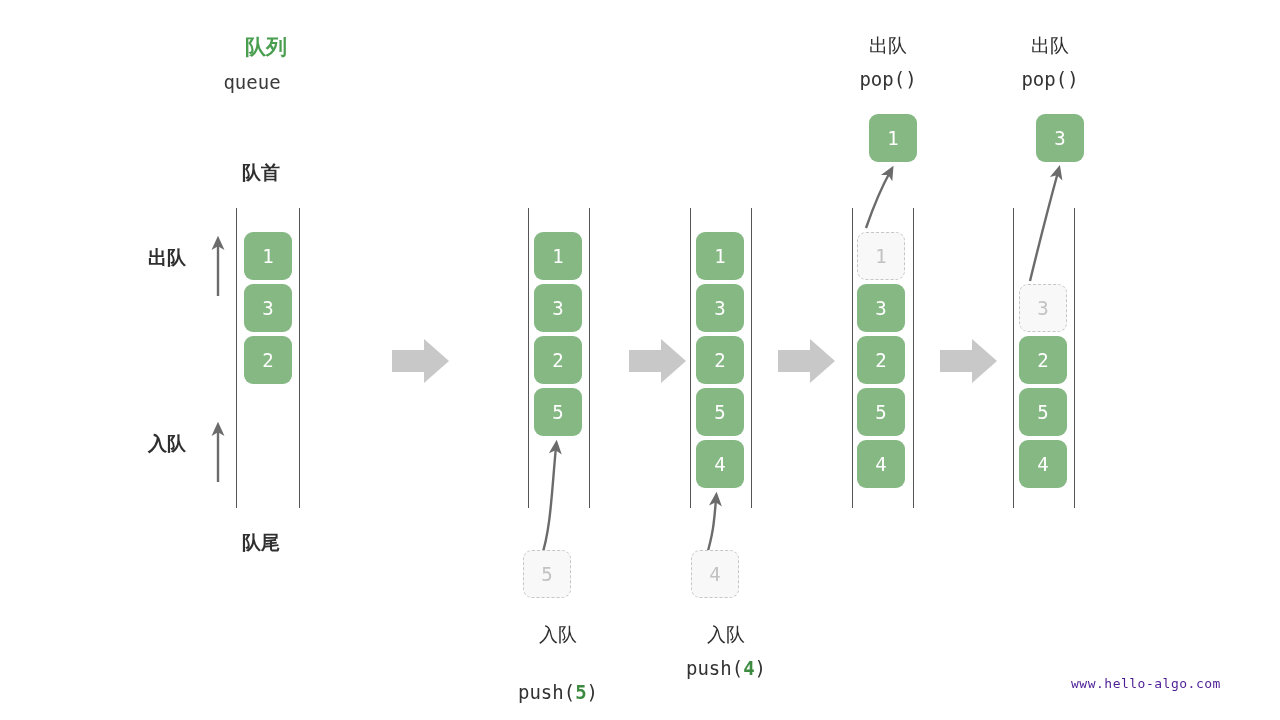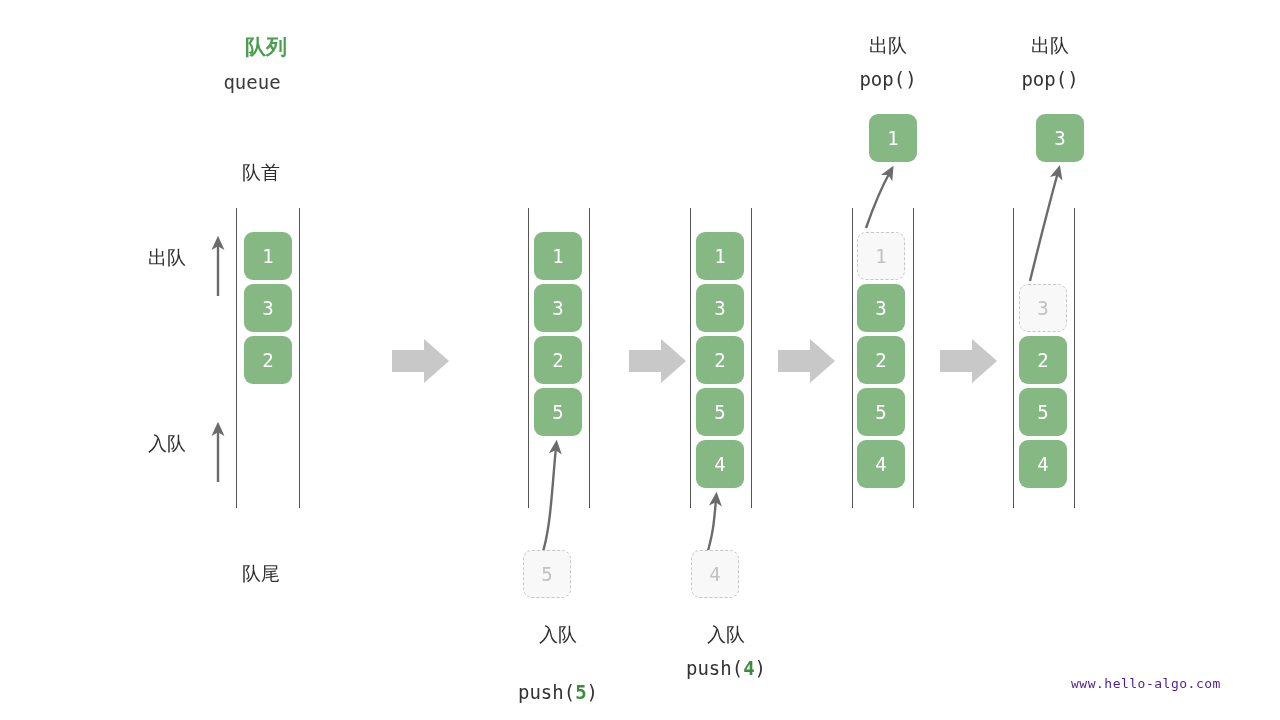--- a/index.html
+++ b/index.html
@@ -16,21 +16,21 @@
   #stage {
     position: relative;
     width: 1062px;
     height: 720px;
   }
 
   
   .label-cjk {
     position: absolute;
     font-family: "DejaVu Sans", sans-serif;
-    font-weight: normal;
+    font-weight: bold;
     font-size: 19px;
     color: #2f2f2f;
     white-space: nowrap;
   }
   .title-cjk {
     position: absolute;
     font-family: "DejaVu Sans", sans-serif;
     font-weight: bold;
     font-size: 21px;
     color: #4a9e50;
@@ -150,21 +150,21 @@
 
     <g>
       <path d="M1030,281 C1040,240 1049,205 1058,172" stroke="#6b6b6b" stroke-width="2.4" fill="none" marker-end="url(#thinArrow)"></path>
     </g>
   </svg>
 
   <div class="title-cjk" style="left:206px; top:33px; width:120px;">队列</div>
   <div class="mono" style="left:192px; top:71px; width:120px; color:#3a3a3a;">queue</div>
 
   <div class="label-cjk" style="left:242px; top:160px;">队首</div>
-  <div class="label-cjk" style="left:242px; top:561px;">队尾</div>
+  <div class="label-cjk" style="left:242px; top:530px;">队尾</div>
   <div class="label-cjk" style="left:148px; top:245px;">出队</div>
   <div class="label-cjk" style="left:148px; top:431px;">入队</div>
 
   <div class="rail" style="left:236px; top:208px; height:300px;"></div>
   <div class="rail" style="left:299px; top:208px; height:300px;"></div>
   <div class="box" style="left:244px; top:232px;">1</div>
   <div class="box" style="left:244px; top:284px;">3</div>
   <div class="box" style="left:244px; top:336px;">2</div>
 
   <div class="rail" style="left:528px; top:208px; height:300px;"></div>

